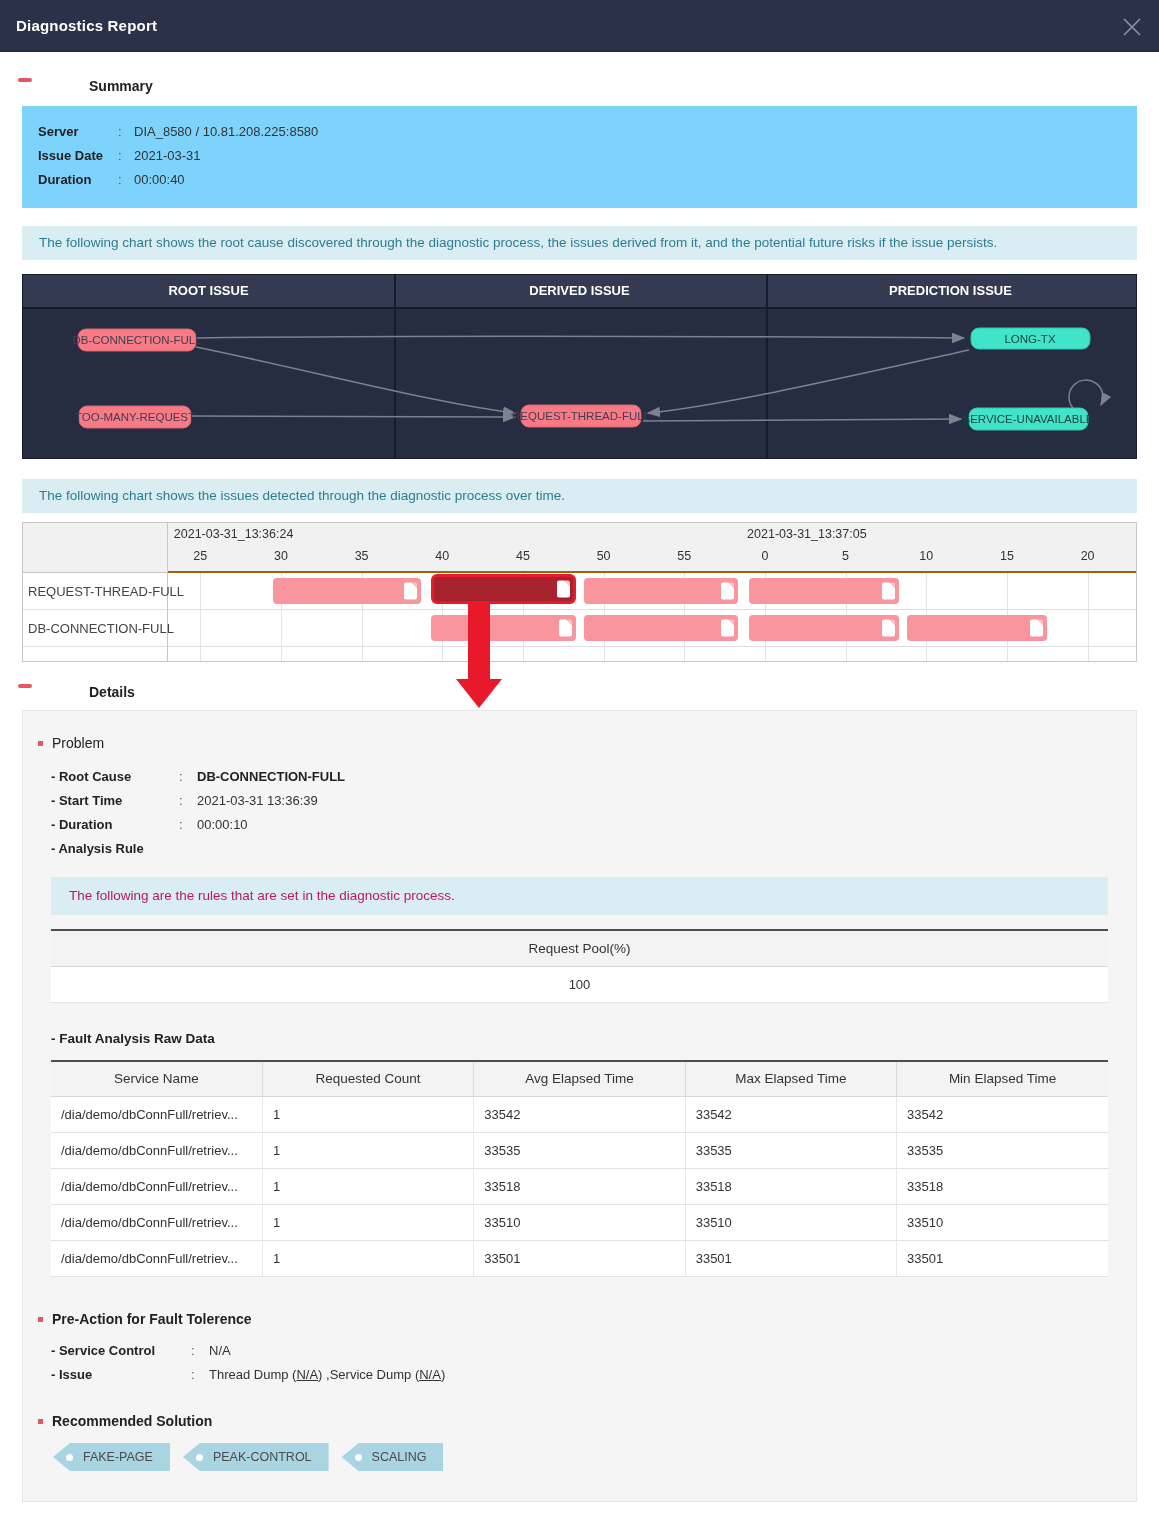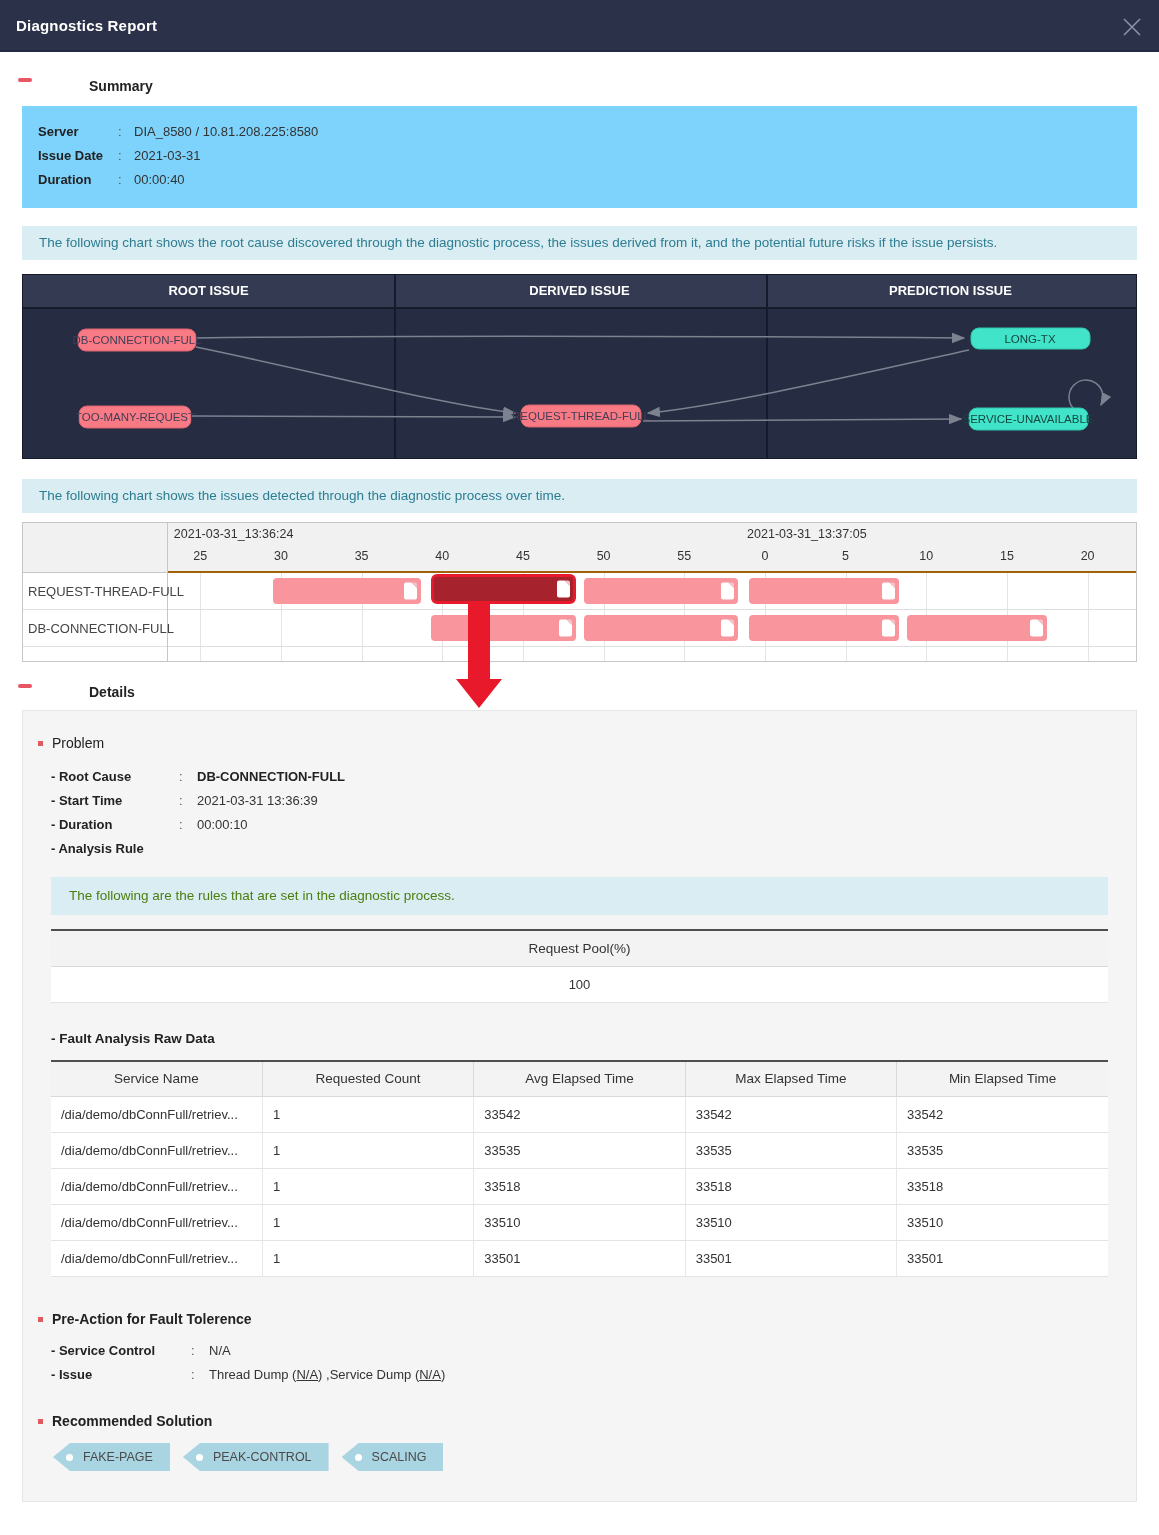--- a/index.html
+++ b/index.html
@@ -69,21 +69,21 @@
   .sub-head { display:flex; align-items:center; margin-top:10px; }
   .sub-bullet { width:5px; height:5px; background:#e05a5f; margin:1px 9px 0 1px; }
   .sub-title { font-size:14px; color:#222; }
   .sub-title.bold { font-weight:bold; }
   .sec-inner { margin:0 14px; }
   .p-rows { margin-top:14px; }
   .p-row { display:flex; line-height:24px; }
   .p-label { width:128px; font-weight:bold; color:#222; }
   .p-colon { width:18px; color:#555; }
   .p-value.bold { font-weight:bold; color:#222; }
-  .panel-banner { margin-top:16px; background:#d9edf2; color:#4d7c0f; font-size:13.5px; height:38px; line-height:38px; padding-left:18px; }
+  .panel-banner { margin-top:16px; background:#d9edf2; color:#be185d; font-size:13.5px; height:38px; line-height:38px; padding-left:18px; }
   table { border-collapse:collapse; width:100%; margin-top:14px; border-top:2px solid #4f4f4f; }
   th { background:#f3f3f3; font-weight:normal; font-size:13.5px; color:#333; height:36px; text-align:center; border-bottom:1px solid #d9d9d9; border-right:1px solid #d9d9d9; }
   th:last-child { border-right:none; }
   td { background:#fff; height:36px; font-size:13px; color:#333; border-bottom:1px solid #e3e3e3; border-right:1px solid #e8e8e8; padding-left:10px; }
   td:last-child { border-right:none; }
   .rule-table td { text-align:center; padding-left:0; }
   .raw-title { margin-top:28px; font-weight:bold; color:#222; font-size:13.5px; }
   .pa-head { margin-top:34px; }
   .pa-rows { margin-top:12px; }
   .pa-label { width:140px; font-weight:bold; color:#222; }

